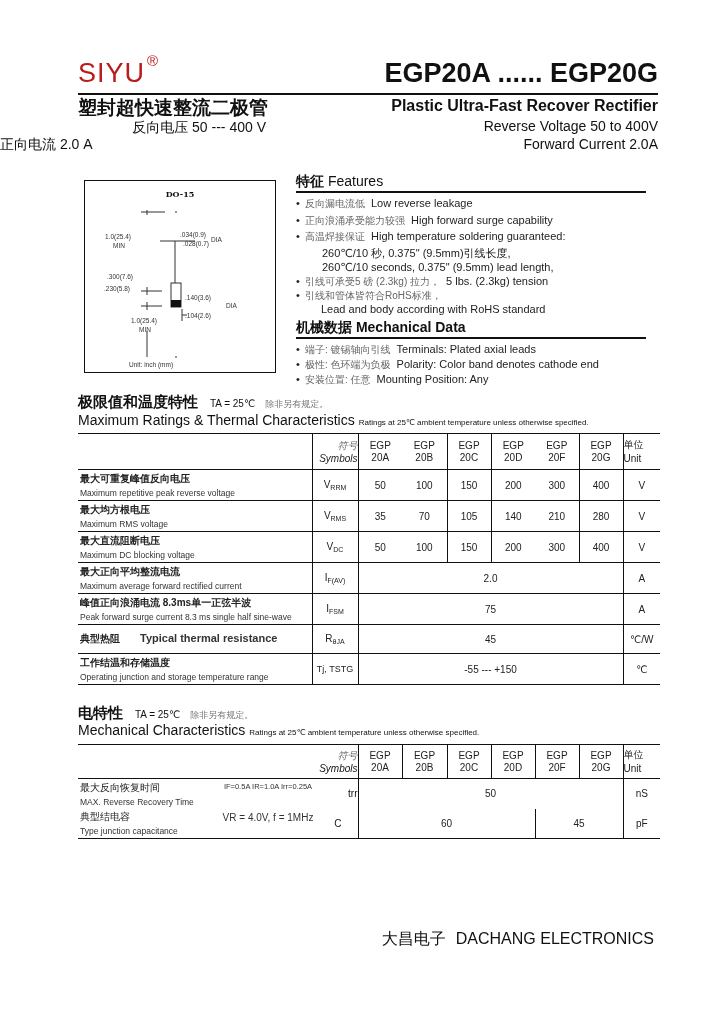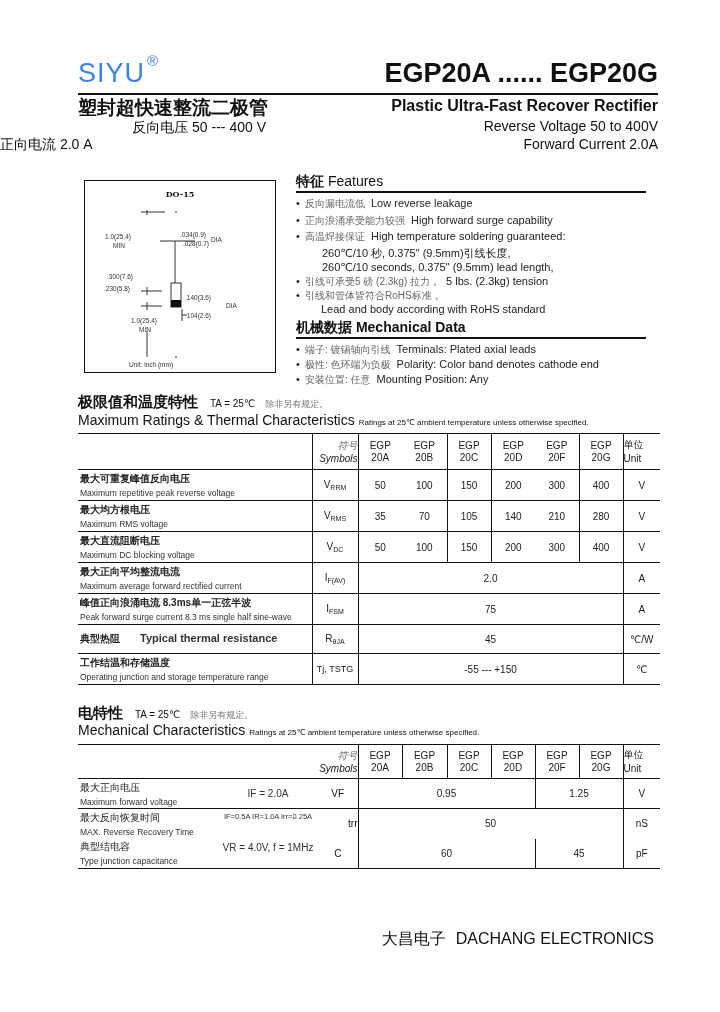--- a/index.html
+++ b/index.html
@@ -1,18 +1,18 @@
 <!DOCTYPE html>
 <html><head>
 <meta charset="utf-8">
 <style>
   html, body { margin:0; padding:0; background:#fff; }
   body { width:720px; height:1012px; position:relative; font-family:"Liberation Sans", "DejaVu Sans", sans-serif; color:#111; overflow:hidden; }
   .abs { position:absolute; }
-  .brand { left:78px; top:58px; font-size:27px; letter-spacing:1px; color:#3b82f6; }
+  .brand { left:78px; top:58px; font-size:27px; letter-spacing:1px; color:#b91c1c; }
   .brand sup { font-size:15px; position:relative; top:-6px; margin-left:2px; }
   .partno { right:62px; top:58px; font-size:27px; font-weight:bold; }
   .hrule { background:#111; height:2px; }
   .cn-title { left:78px; top:95px; font-size:19px; font-weight:bold; font-family:"DejaVu Serif", serif; }
   .cn-sub1 { left:0; width:266px; text-align:right; top:119px; font-size:14px; }
   .cn-sub2 { left:0; width:266px; top:136px; font-size:14px; }
   .en-title { right:62px; top:97px; font-size:16px; font-weight:bold; }
   .en-sub1 { right:62px; top:118px; font-size:14px; }
   .en-sub2 { right:62px; top:136px; font-size:14px; }
 
@@ -272,31 +272,20 @@
         </td>
     <td class="v hdr-model"><span>EGP</span><br><span>20A</span></td>
     <td class="v hdr-model"><span>EGP</span><br><span>20B</span></td>
     <td class="v hdr-model"><span>EGP</span><br><span>20C</span></td>
     <td class="v hdr-model"><span>EGP</span><br><span>20D</span></td>
     <td class="v hdr-model"><span>EGP</span><br><span>20F</span></td>
     <td class="v hdr-model"><span>EGP</span><br><span>20G</span></td>
     <td class="v hdr-unit"><span>单位</span><br><span>Unit</span></td>
   </tr>
   <tr style="height:30px;">
-    <td class="desc">
-          <span class="d-cn" style="font-weight:normal;">最大正向电压</span>
-          <span class="d-en">Maximum forward voltage</span>
-        </td>
-    <td class="cond-cell">IF = 2.0A</td>
-    <td class="sym" style="text-align:center;">VF</td>
-    <td class="v" colspan="4">0.95</td>
-    <td class="v" colspan="2">1.25</td>
-    <td class="v">V</td>
-  </tr>
-  <tr style="height:30px;">
     <td class="desc" style="border-bottom:none;">
           <span class="d-cn" style="font-weight:normal;">最大反向恢复时间</span>
           <span class="d-en">MAX. Reverse Recovery Time</span>
         </td>
     <td class="cond-cell" style="vertical-align:top; padding-top:3px; font-size:7.5px; border-bottom:none;">IF=0.5A IR=1.0A Irr=0.25A</td>
     <td class="sym" style="text-align:right; border-bottom:none;">trr</td>
     <td class="v" colspan="6" style="border-bottom:none;">50</td>
     <td class="v" style="border-bottom:none;">nS</td>
   </tr>
   <tr style="height:30px;">

